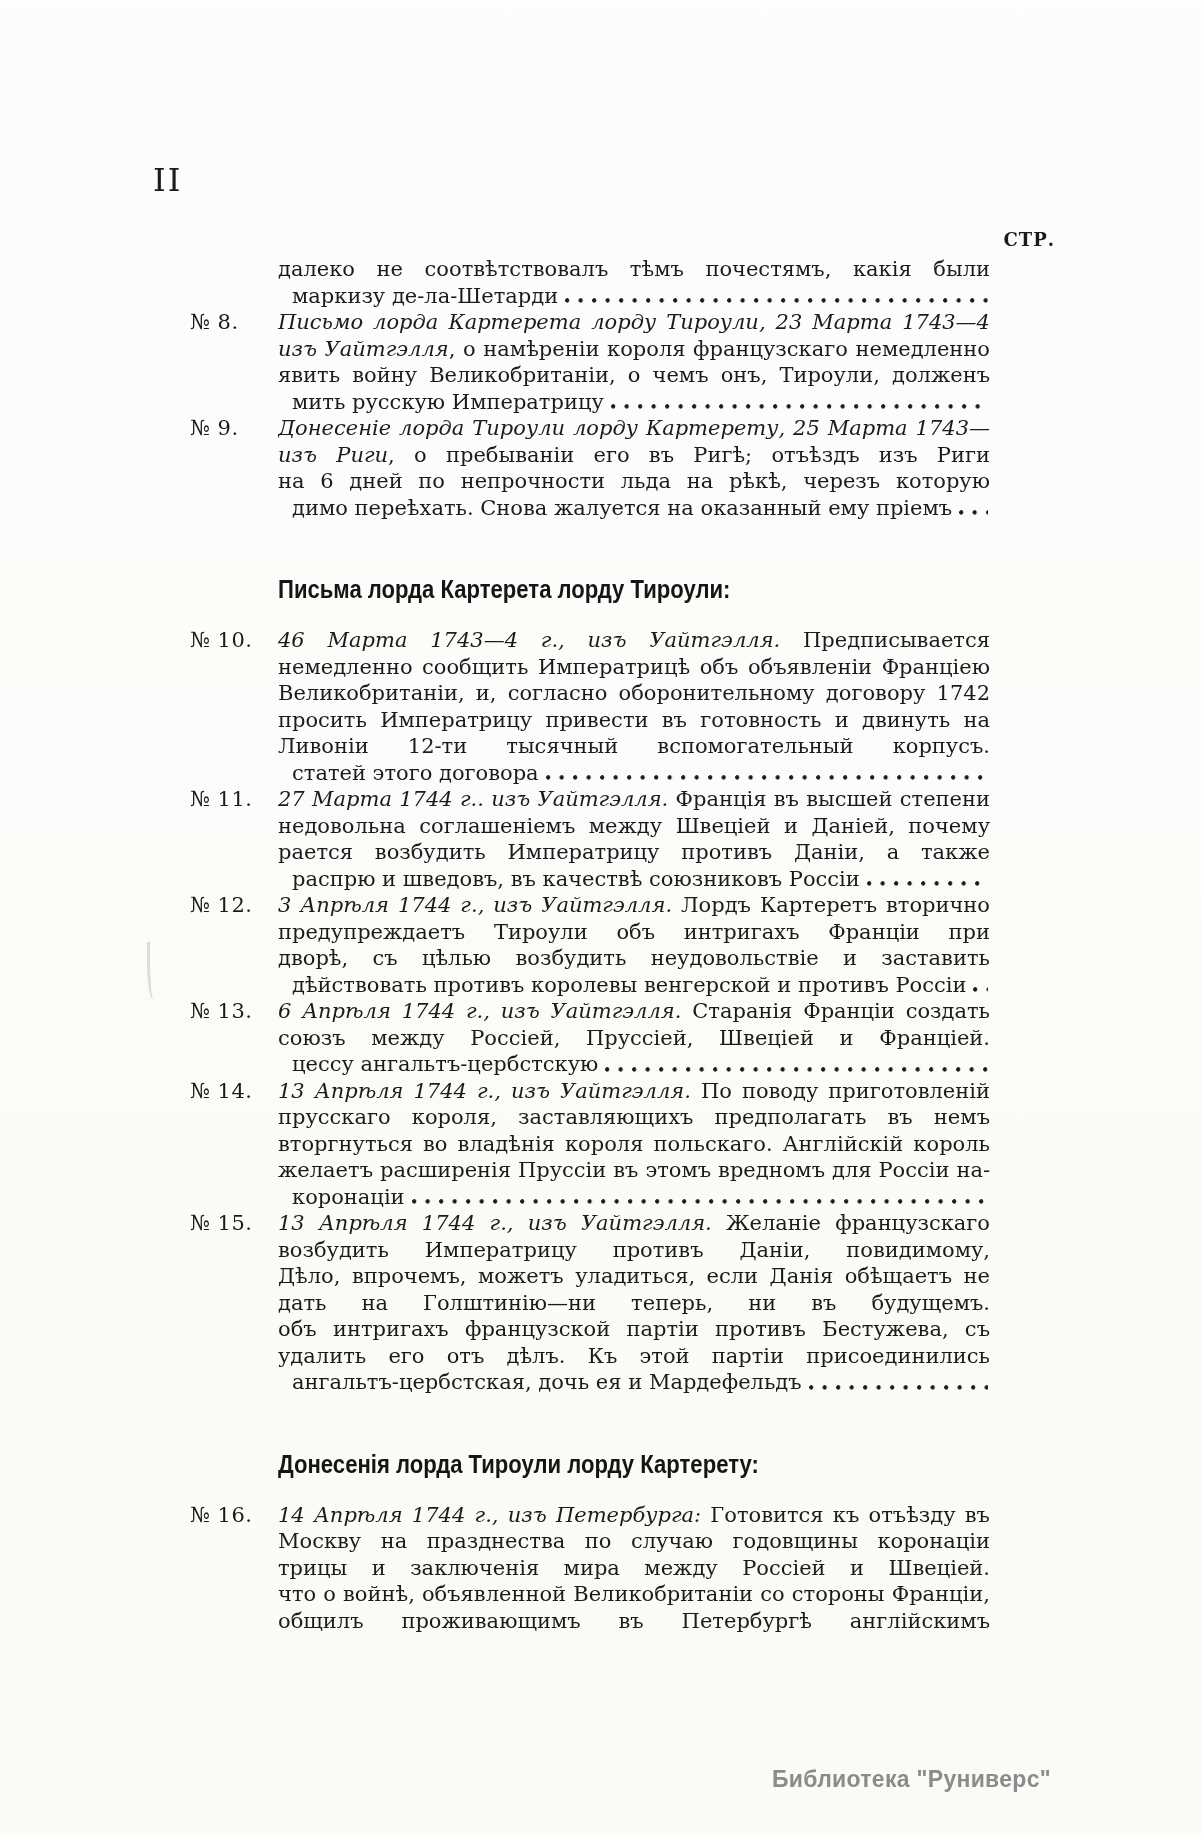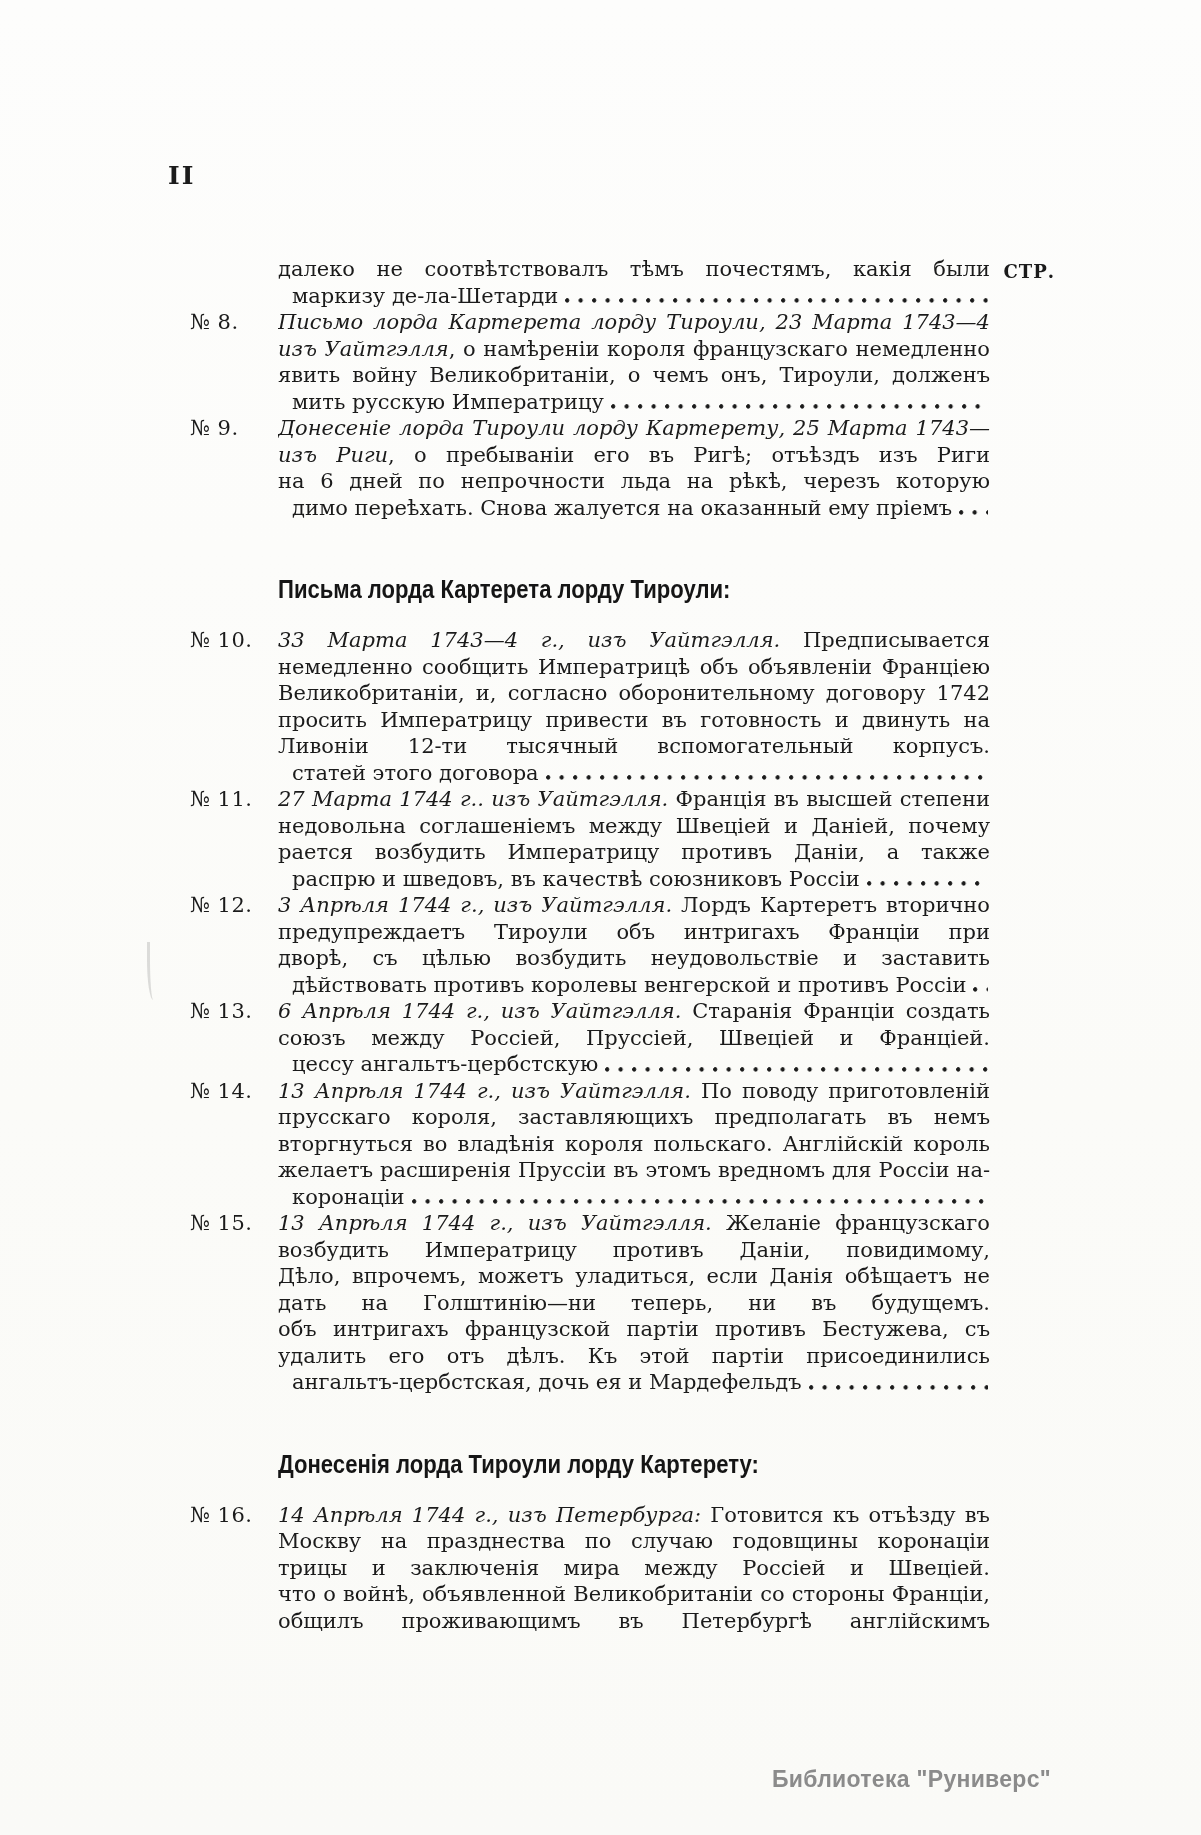--- a/index.html
+++ b/index.html
@@ -6,26 +6,26 @@
   html, body { margin: 0; padding: 0; }
   body {
     width: 1201px; height: 1835px;
     position: relative;
     background: linear-gradient(180deg, #fdfdfc 0%, #fbfbf8 60%, #fafaf7 100%);
     font-family: "DejaVu Serif", "Liberation Serif", serif;
     color: #1b1b1b;
     overflow: hidden;
   }
   .page-folio {
-    position: absolute; left: 168px; top: 161px;
-    font-size: 25px; font-weight: 700; letter-spacing: 2px;
+    position: absolute; left: 153px; top: 161px;
+    font-size: 32px; font-weight: 400; letter-spacing: 2px;
   }
   .str-label {
     position: absolute; right: 146px; top: 229px;
-    font-size: 18px; font-weight: 700; letter-spacing: 1px; margin-top: 32px;
+    font-size: 18px; font-weight: 700; letter-spacing: 1px;
   }
   .toc { position: absolute; left: 190px; top: 256px; width: 960px; }
 
   .heading {
     margin-left: 88px; margin-top: 54px; margin-bottom: 24px;
     font-family: "Liberation Sans", sans-serif;
     font-weight: 700; font-size: 26px; line-height: 28px;
     color: #151515; white-space: nowrap;
     transform: scaleX(0.85); transform-origin: left center;
   }
@@ -104,21 +104,21 @@
         <div class="line leader">
           <span class="txt"><span class="rg">димо переѣхать. Снова жалуется на оказанный ему пріемъ</span></span>
           <span class="dots"></span>
         </div>
       </div>
     </div>
     <div class="heading">Письма лорда Картерета лорду Тироули:</div>
     <div class="entry">
       <div class="num">№ 10.</div>
       <div class="body">
-        <div class="line"><span class="txt"><span class="it">33 Марта 1743—4 г., изъ Уайтгэлля.</span><span class="rg"> Предписывается Тироули</span></span></div>
+        <div class="line"><span class="txt"><span class="it">46 Марта 1743—4 г., изъ Уайтгэлля.</span><span class="rg"> Предписывается Тироули</span></span></div>
         <div class="line"><span class="txt"><span class="rg">немедленно сообщить Императрицѣ объ объявленіи Франціею войны</span></span></div>
         <div class="line"><span class="txt"><span class="rg">Великобританіи, и, согласно оборонительному договору 1742 г.,</span></span></div>
         <div class="line"><span class="txt"><span class="rg">просить Императрицу привести въ готовность и двинуть на границу</span></span></div>
         <div class="line"><span class="txt"><span class="rg">Ливоніи 12-ти тысячный вспомогательный корпусъ. Разъясненіе</span></span></div>
         <div class="line leader">
           <span class="txt"><span class="rg">статей этого договора</span></span>
           <span class="dots"></span>
         </div>
       </div>
     </div>

